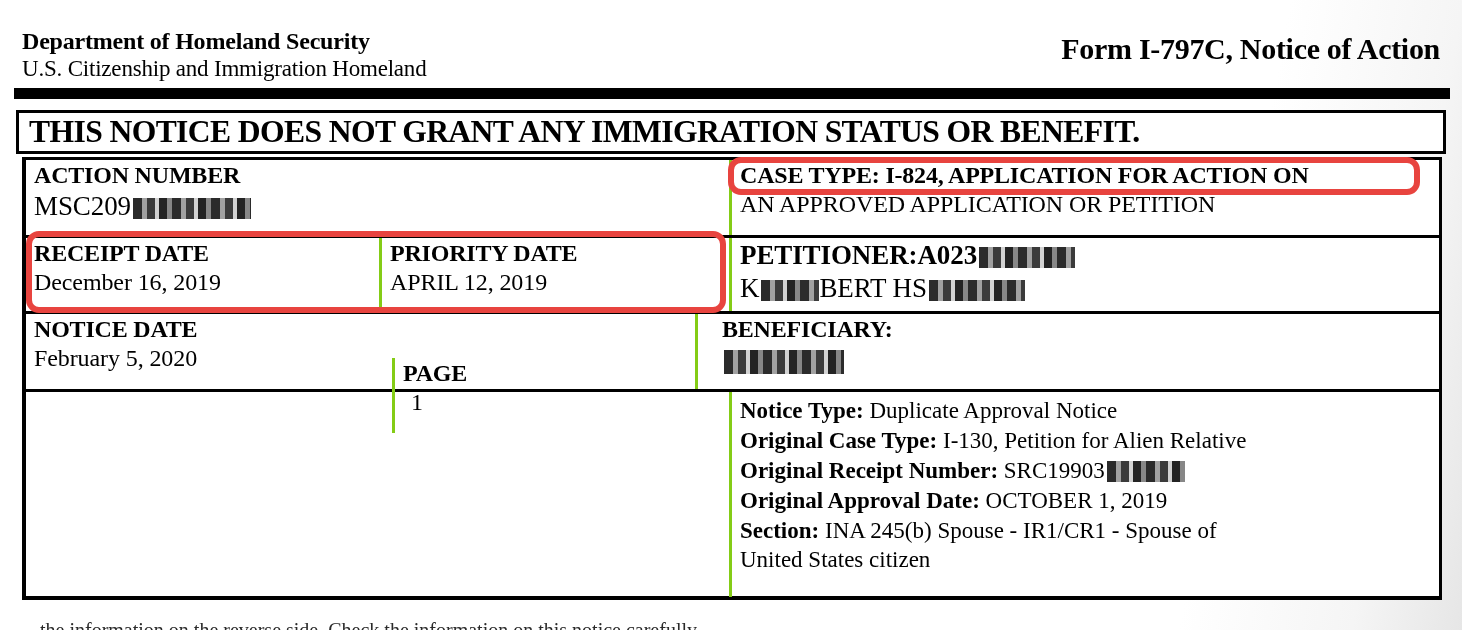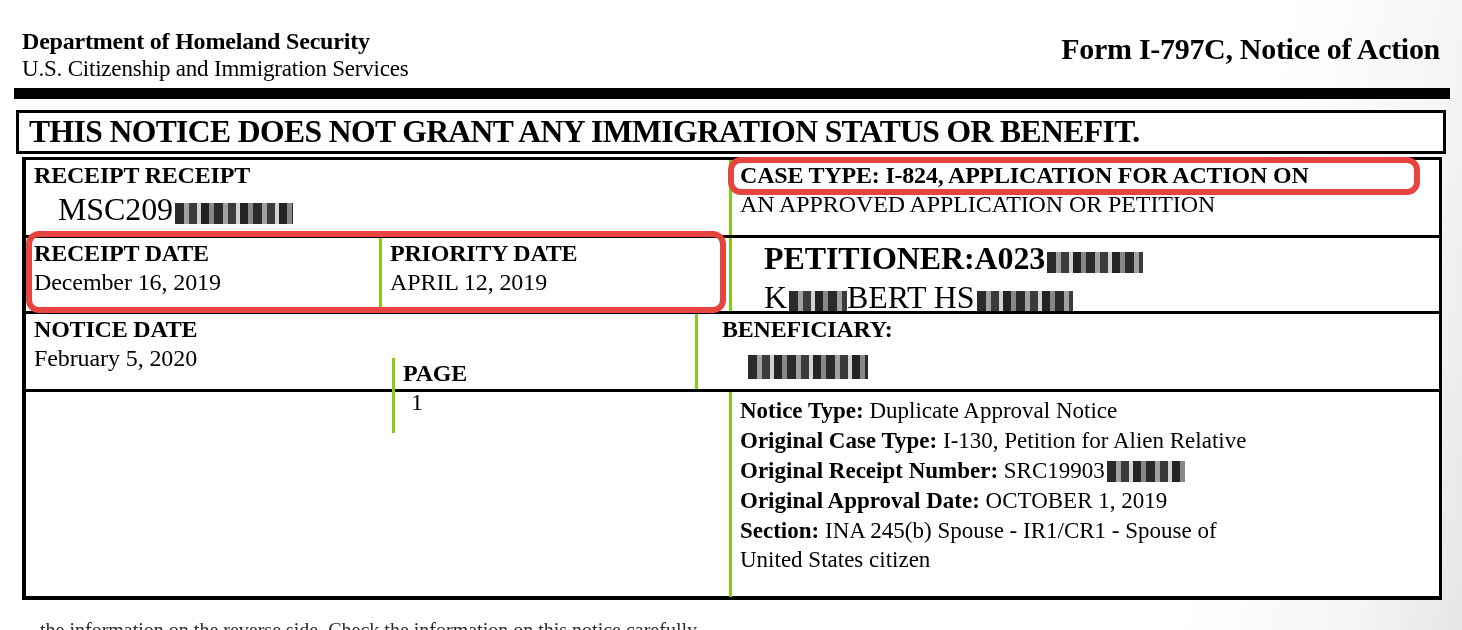--- a/index.html
+++ b/index.html
@@ -162,25 +162,24 @@
         #303030 19px, #303030 30px,
         #b4b4b4 30px, #b4b4b4 35px,
         #0d0d0d 35px, #0d0d0d 47px,
         #d6d6d6 47px, #d6d6d6 52px,
         #242424 52px, #242424 61px,
         #f0f0f0 61px, #f0f0f0 66px);
     filter: blur(0.9px);
     opacity: 0.93;
   }
   .mixed {
-    font-size: 32px;
+    font-size: 27px;
     line-height: 1.22;
     white-space: nowrap;
     letter-spacing: -0.1px;
-    margin-left: 24px;
   }
   
   .redbox {
     position: absolute;
     border: 6px solid #e8443f;
     border-radius: 13px;
     box-sizing: border-box;
     pointer-events: none;
     background: transparent;
   }
@@ -198,35 +197,35 @@
   }
 </style>
 </head>
 <body>
 
 <div id="page">
 
   <div class="header">
     <div class="agency">
       <div class="agency-line1">Department of Homeland Security</div>
-      <div class="agency-line2">U.S. Citizenship and Immigration Services</div>
+      <div class="agency-line2">U.S. Citizenship and Immigration Homeland</div>
     </div>
     <div class="form-title">Form I-797C, Notice of Action</div>
     <div class="header-rule"></div>
   </div>
 
   <div class="banner">
     <div class="banner-text">THIS NOTICE DOES NOT GRANT ANY IMMIGRATION STATUS OR BENEFIT.</div>
   </div>
 
   <div class="table">
 
     <div class="row" style="top:0; height:78px;">
       <div class="cell" style="left:0; width:703px;">
-        <div class="lbl">RECEIPT RECEIPT</div>
+        <div class="lbl">ACTION NUMBER</div>
         <div class="mixed"><span>MSC209</span><span class="redact" style="width:118px;"></span></div>
       </div>
       <div class="cell divider" style="left:703px; width:714px;">
         <div class="lbl">CASE TYPE: I-824, APPLICATION FOR ACTION ON</div>
         <div class="val">AN APPROVED APPLICATION OR PETITION</div>
       </div>
     </div>
 
     <div class="row" style="top:78px; height:76px;">
       <div class="cell" style="left:0; width:353px;">

